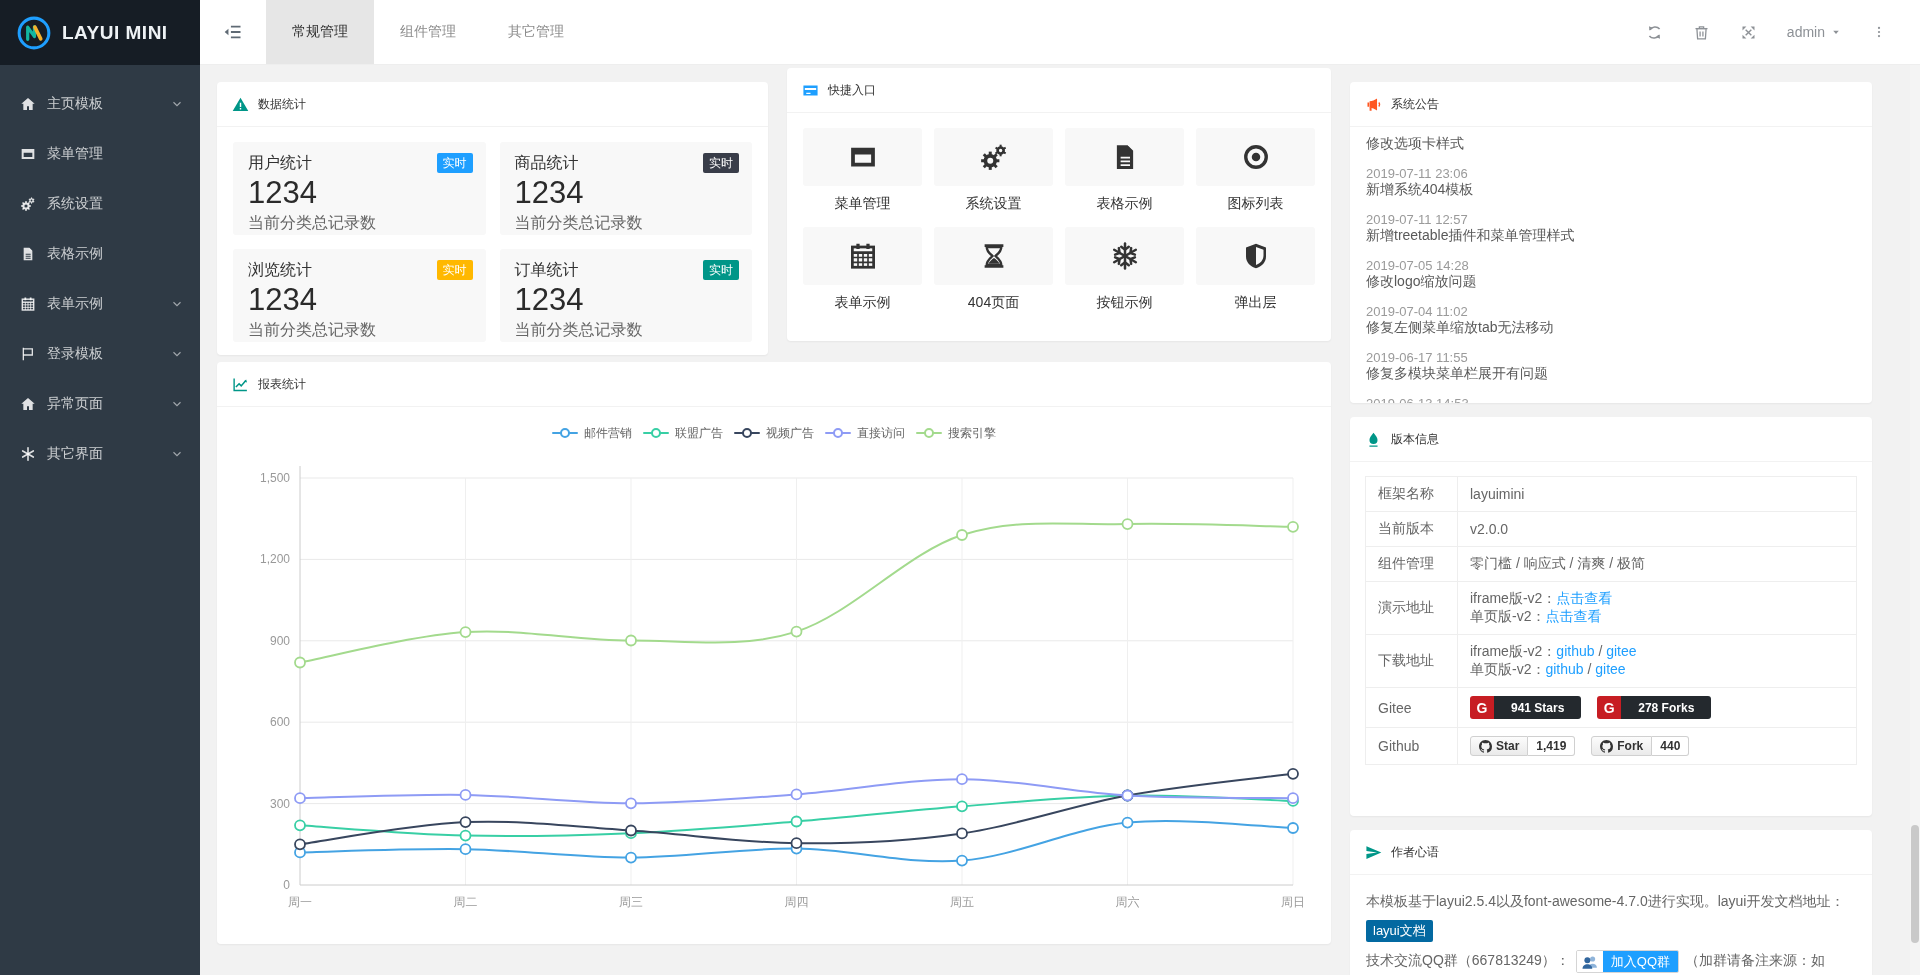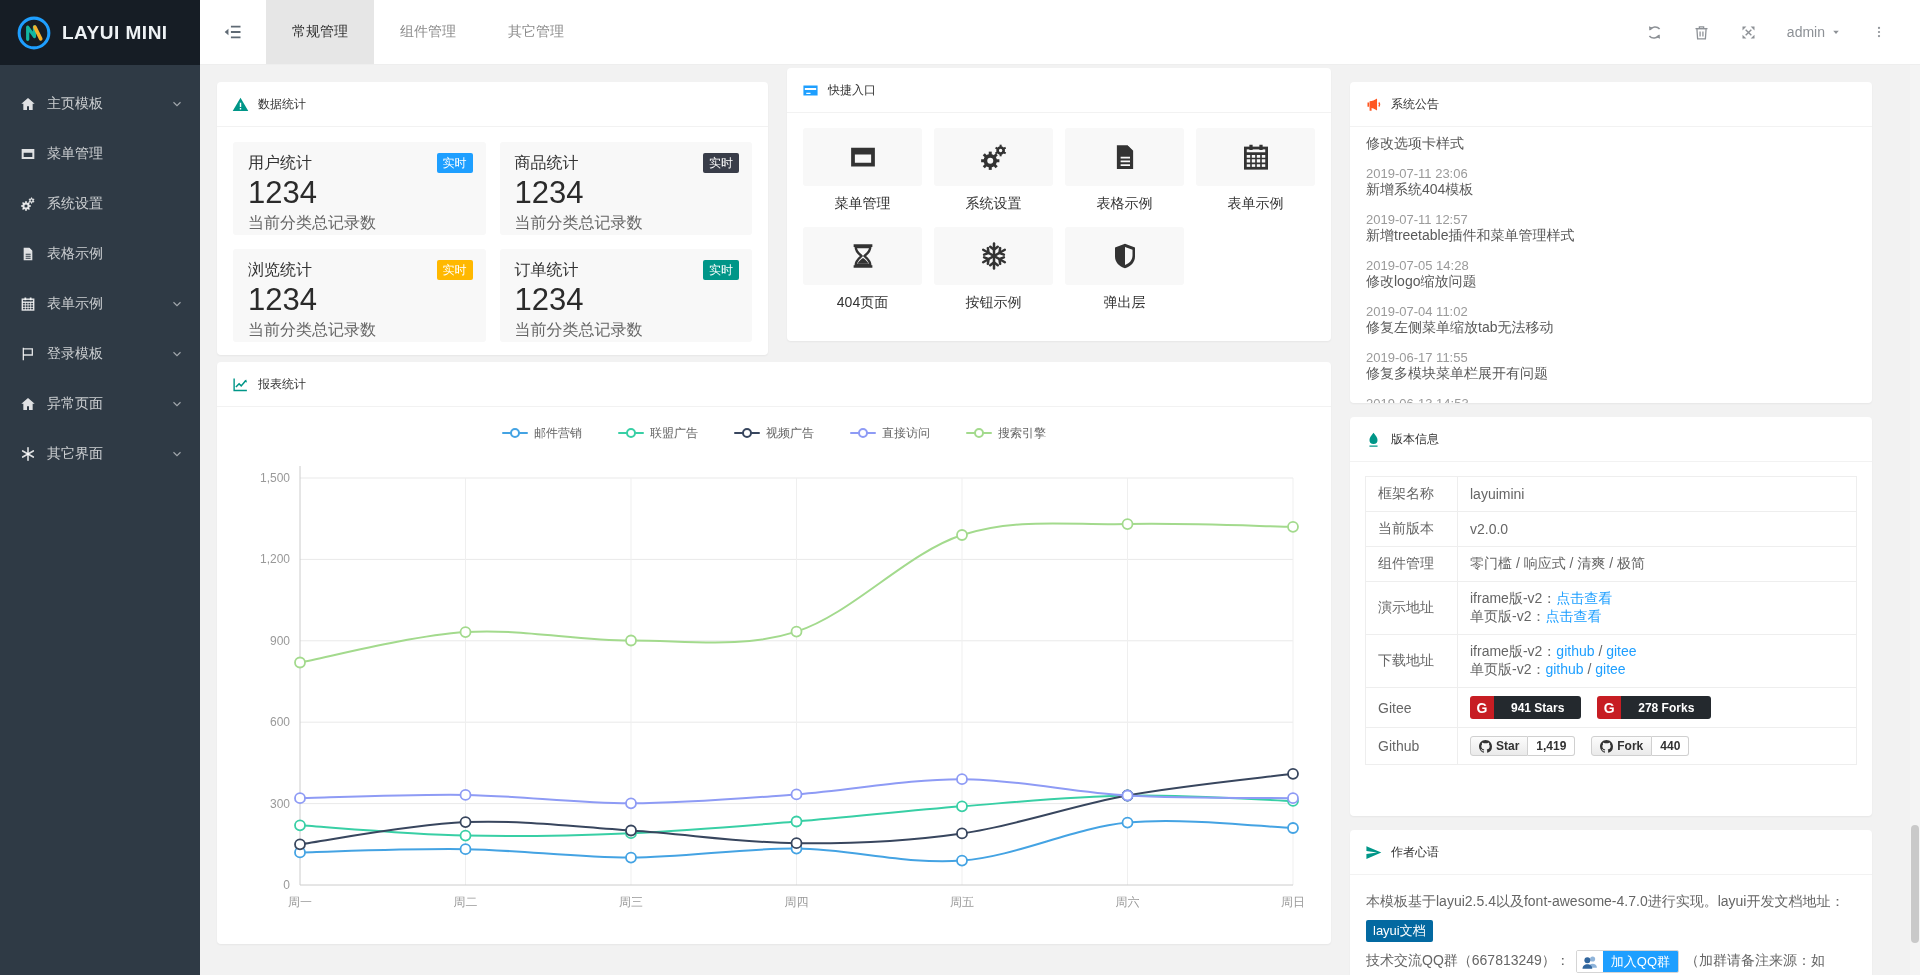--- a/index.html
+++ b/index.html
@@ -55,21 +55,21 @@
   .stat-caption { font-size: 16px; color: #666; margin-top: 2px; }
 
   
   .quick-body { padding: 15px 16px; display: grid; grid-template-columns: repeat(4,1fr); gap: 14px 12px; }
   .quick-item { text-align: center; cursor: pointer; }
   .quick-icon { height: 58px; background: #f8f8f8; border-radius: 3px; display: flex; align-items: center; justify-content: center; color: #333; }
   .quick-icon svg { width: 30px; height: 30px; }
   .quick-label { margin-top: 9px; font-size: 14px; color: #333; }
 
   
-  .legend { display: flex; justify-content: center; gap: 36px; margin-top: 14px; height: 24px; align-items: center; text-align: right; }
+  .legend { display: flex; justify-content: center; gap: 11px; margin-top: 14px; height: 24px; align-items: center; text-align: right; }
   .lg-item { display: flex; align-items: center; cursor: pointer; }
   .lg-marker { width: 26px; height: 10px; position: relative; margin-right: 6px; }
   .lg-marker .ln { position: absolute; top: 4px; left: 0; right: 0; height: 2px; border-radius: 1px; }
   .lg-marker .ci { position: absolute; left: 8px; top: 0; width: 10px; height: 10px; border-radius: 50%; border: 2px solid; background: #fff; }
   .lg-label { font-size: 12px; color: #666; }
   #chart-svg { display: block; margin-top: 2px; }
   #chart-svg text { font-family: "Liberation Sans","DejaVu Sans",sans-serif; }
 
   
   .notice-body { padding: 8px 0; }
@@ -463,20 +463,28 @@
     </div>
     <div class="quick-label">系统设置</div>
   </div>
   <div class="quick-item">
     <div class="quick-icon">
       <svg>
             <use href="#i-file"></use>
           </svg>
     </div>
     <div class="quick-label">表格示例</div>
+  </div>
+  <div class="quick-item">
+    <div class="quick-icon">
+      <svg>
+            <use href="#i-dotcircle"></use>
+          </svg>
+    </div>
+    <div class="quick-label">图标列表</div>
   </div>
   <div class="quick-item">
     <div class="quick-icon">
       <svg>
             <use href="#i-calendar"></use>
           </svg>
     </div>
     <div class="quick-label">表单示例</div>
   </div>
   <div class="quick-item">

